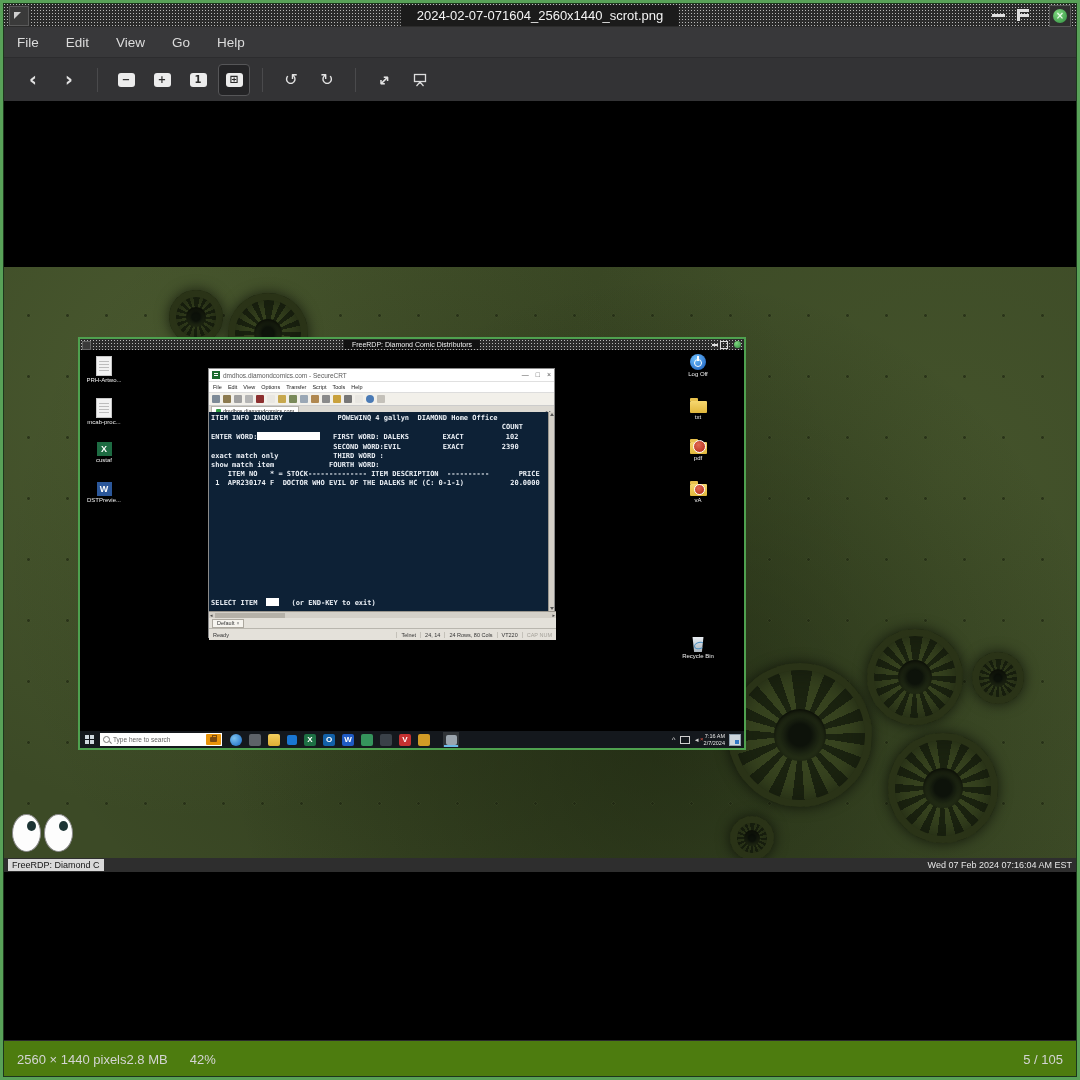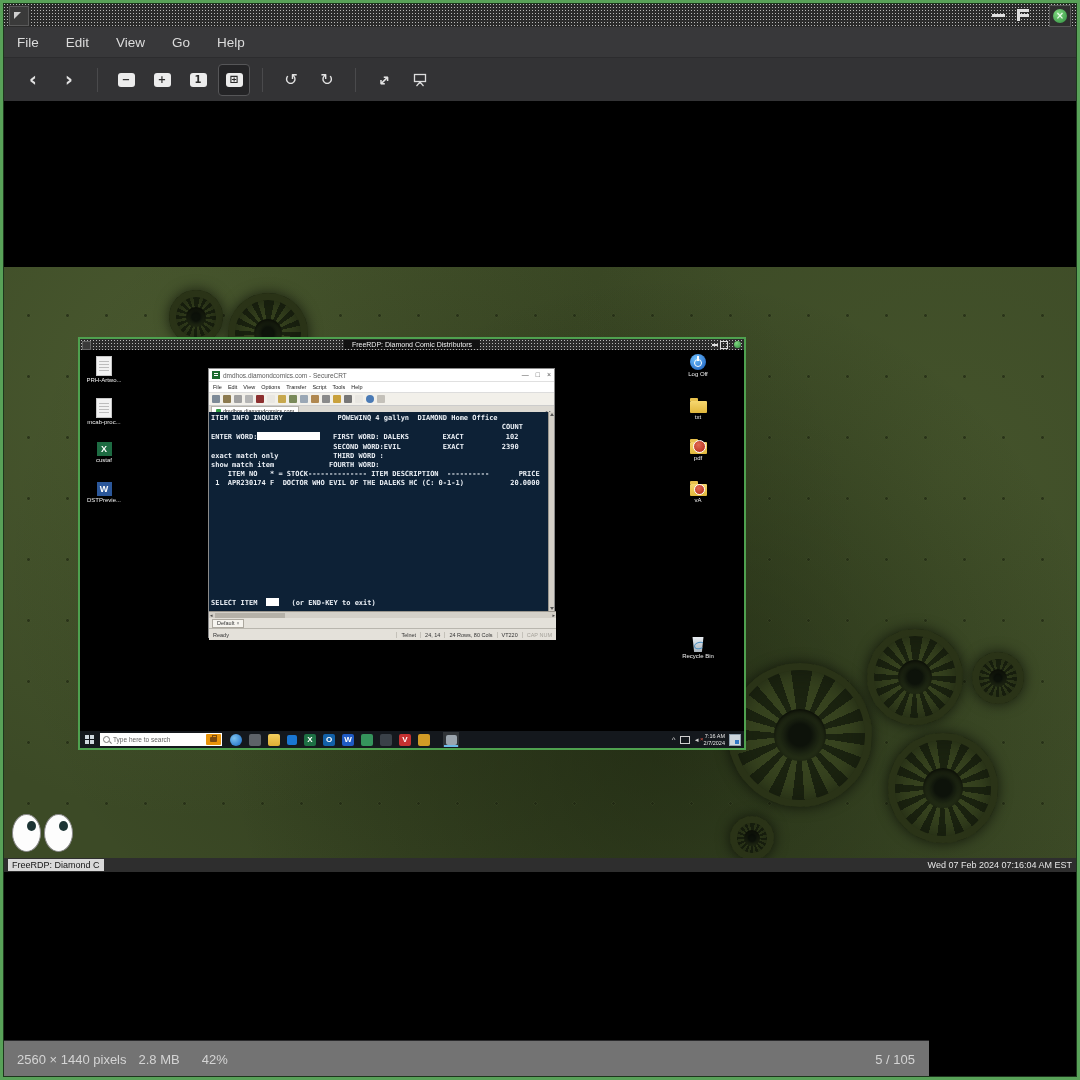--- a/index.html
+++ b/index.html
@@ -46,24 +46,24 @@
   .zr.zo::after{content:"−";} .zr.zi::after{content:"+";}
   .zr.zf::after{content:"⊞";font-size:11px;}
   .rot{color:#e3e3e3;font:16px/16px "DejaVu Sans",sans-serif;}
   .rot.ccw::after{content:"↺";} .rot.cw::after{content:"↻";}
   .fsg{color:#e3e3e3;font:bold 14px/14px "DejaVu Sans",sans-serif;display:inline-block;
     transform:rotate(-45deg);}
   .fsg::after{content:"↔";}
   .sep{width:1px;height:24px;background:#4a4a4c;margin:0 10px;}
   
   .canvas{left:3px;top:101px;width:1074px;height:939px;background:#000;}
-  .statusbar{left:3px;top:1040px;width:926px;height:37px;background:#737373;display:flex;
+  .statusbar{left:3px;top:1040px;width:1074px;height:37px;background:#4d7c0f;display:flex;
     align-items:center;color:#d4d4d4;font-size:13px;padding:0 14px;box-sizing:border-box;
     border-top:1px solid #2a2a2c;}
-  .statusbar .gap1{margin-left:12px;} .statusbar .gap2{margin-left:22px;}
+  .statusbar .gap1{margin-left:0;} .statusbar .gap2{margin-left:22px;}
   .statusbar .right{margin-left:auto;}
   
   .wallpaper{position:absolute;left:0;top:166px;width:1074px;height:605px;
     background:
       radial-gradient(circle at 18% 22%,rgba(130,150,85,.20),transparent 42%),
       radial-gradient(circle at 62% 75%,rgba(20,28,10,.55),transparent 55%),
       radial-gradient(circle at 88% 35%,rgba(110,130,70,.16),transparent 40%),
       radial-gradient(circle at 40% 50%,rgba(25,32,12,.35),transparent 60%),
       #3c4a26;overflow:hidden;}
   .rivets{position:absolute;inset:0;
@@ -214,20 +214,21 @@
 </head>
 <body>
 
 <div class="root">
   <div class="frame"></div>
 
   <div class="abs titlebar stipple">
     <div class="winmenu">
       <span class="tri"></span>
     </div>
+    <div class="title-pill">2024-02-07-071604_2560x1440_scrot.png</div>
     <div class="btn-min"></div>
     <div class="btn-max">
         <i></i>
       </div>
     <div class="btn-close">
       <span class="close-circ"></span>
     </div>
   </div>
 
   <div class="abs menubar">

